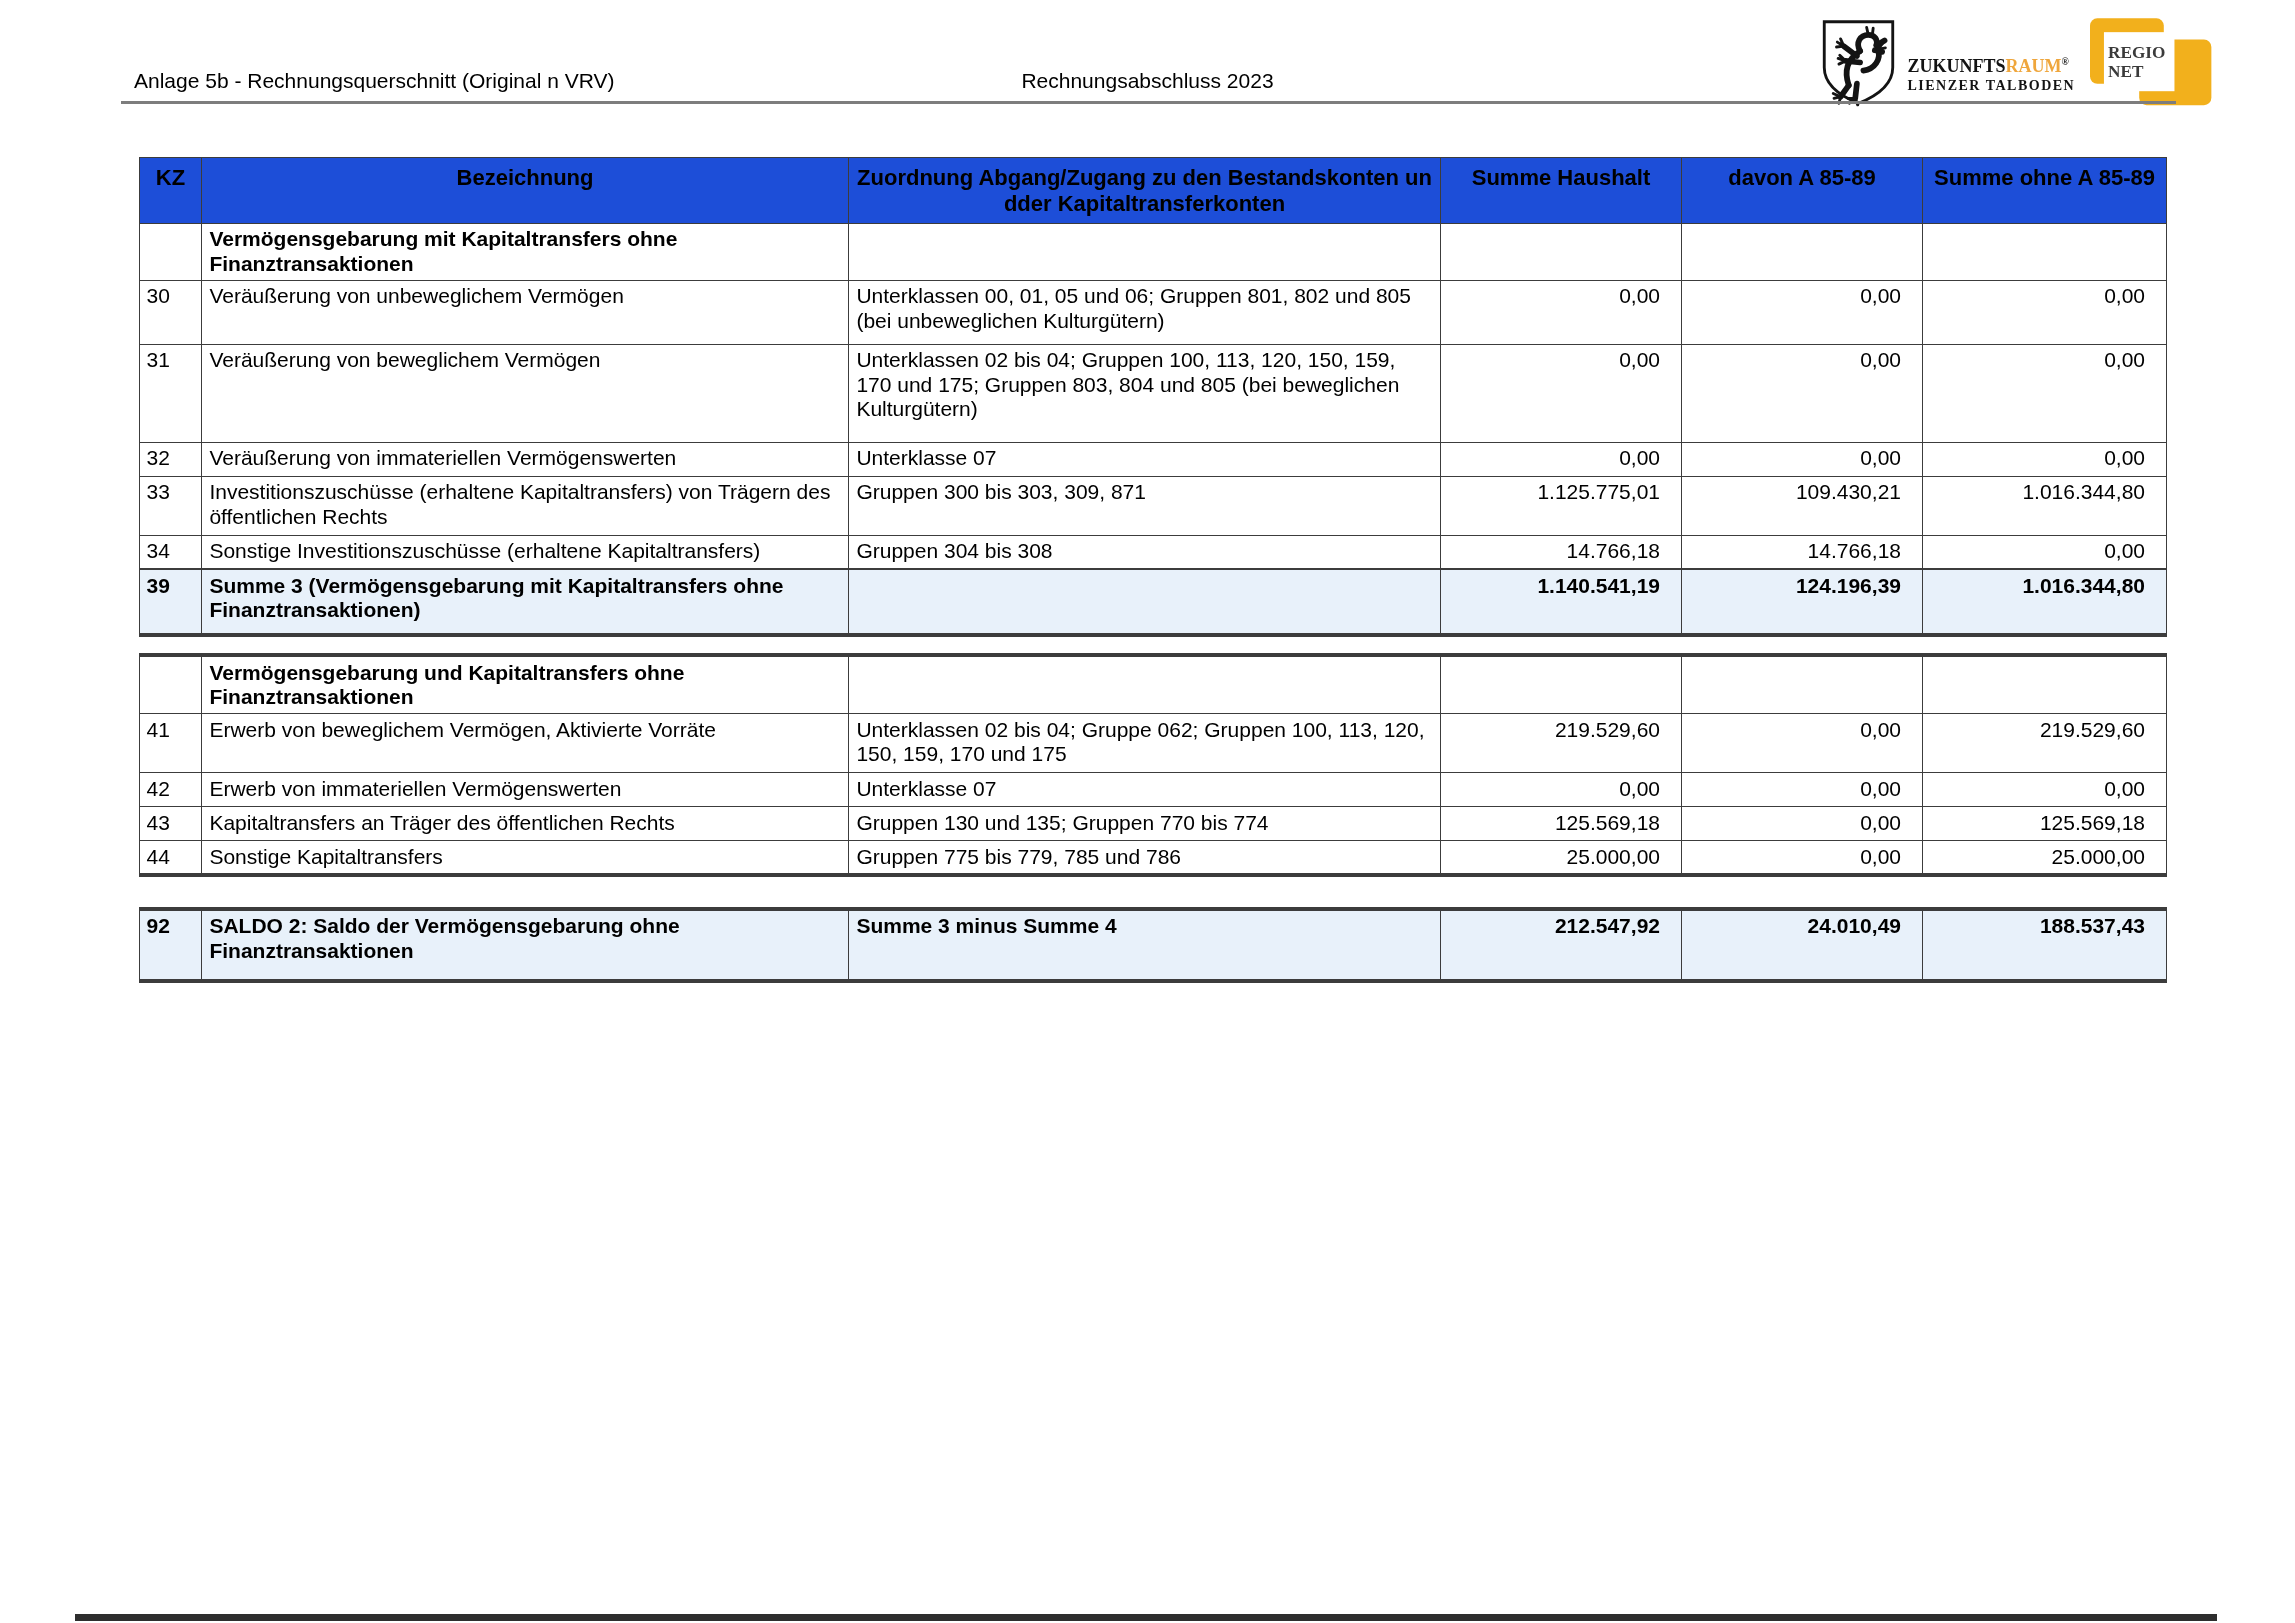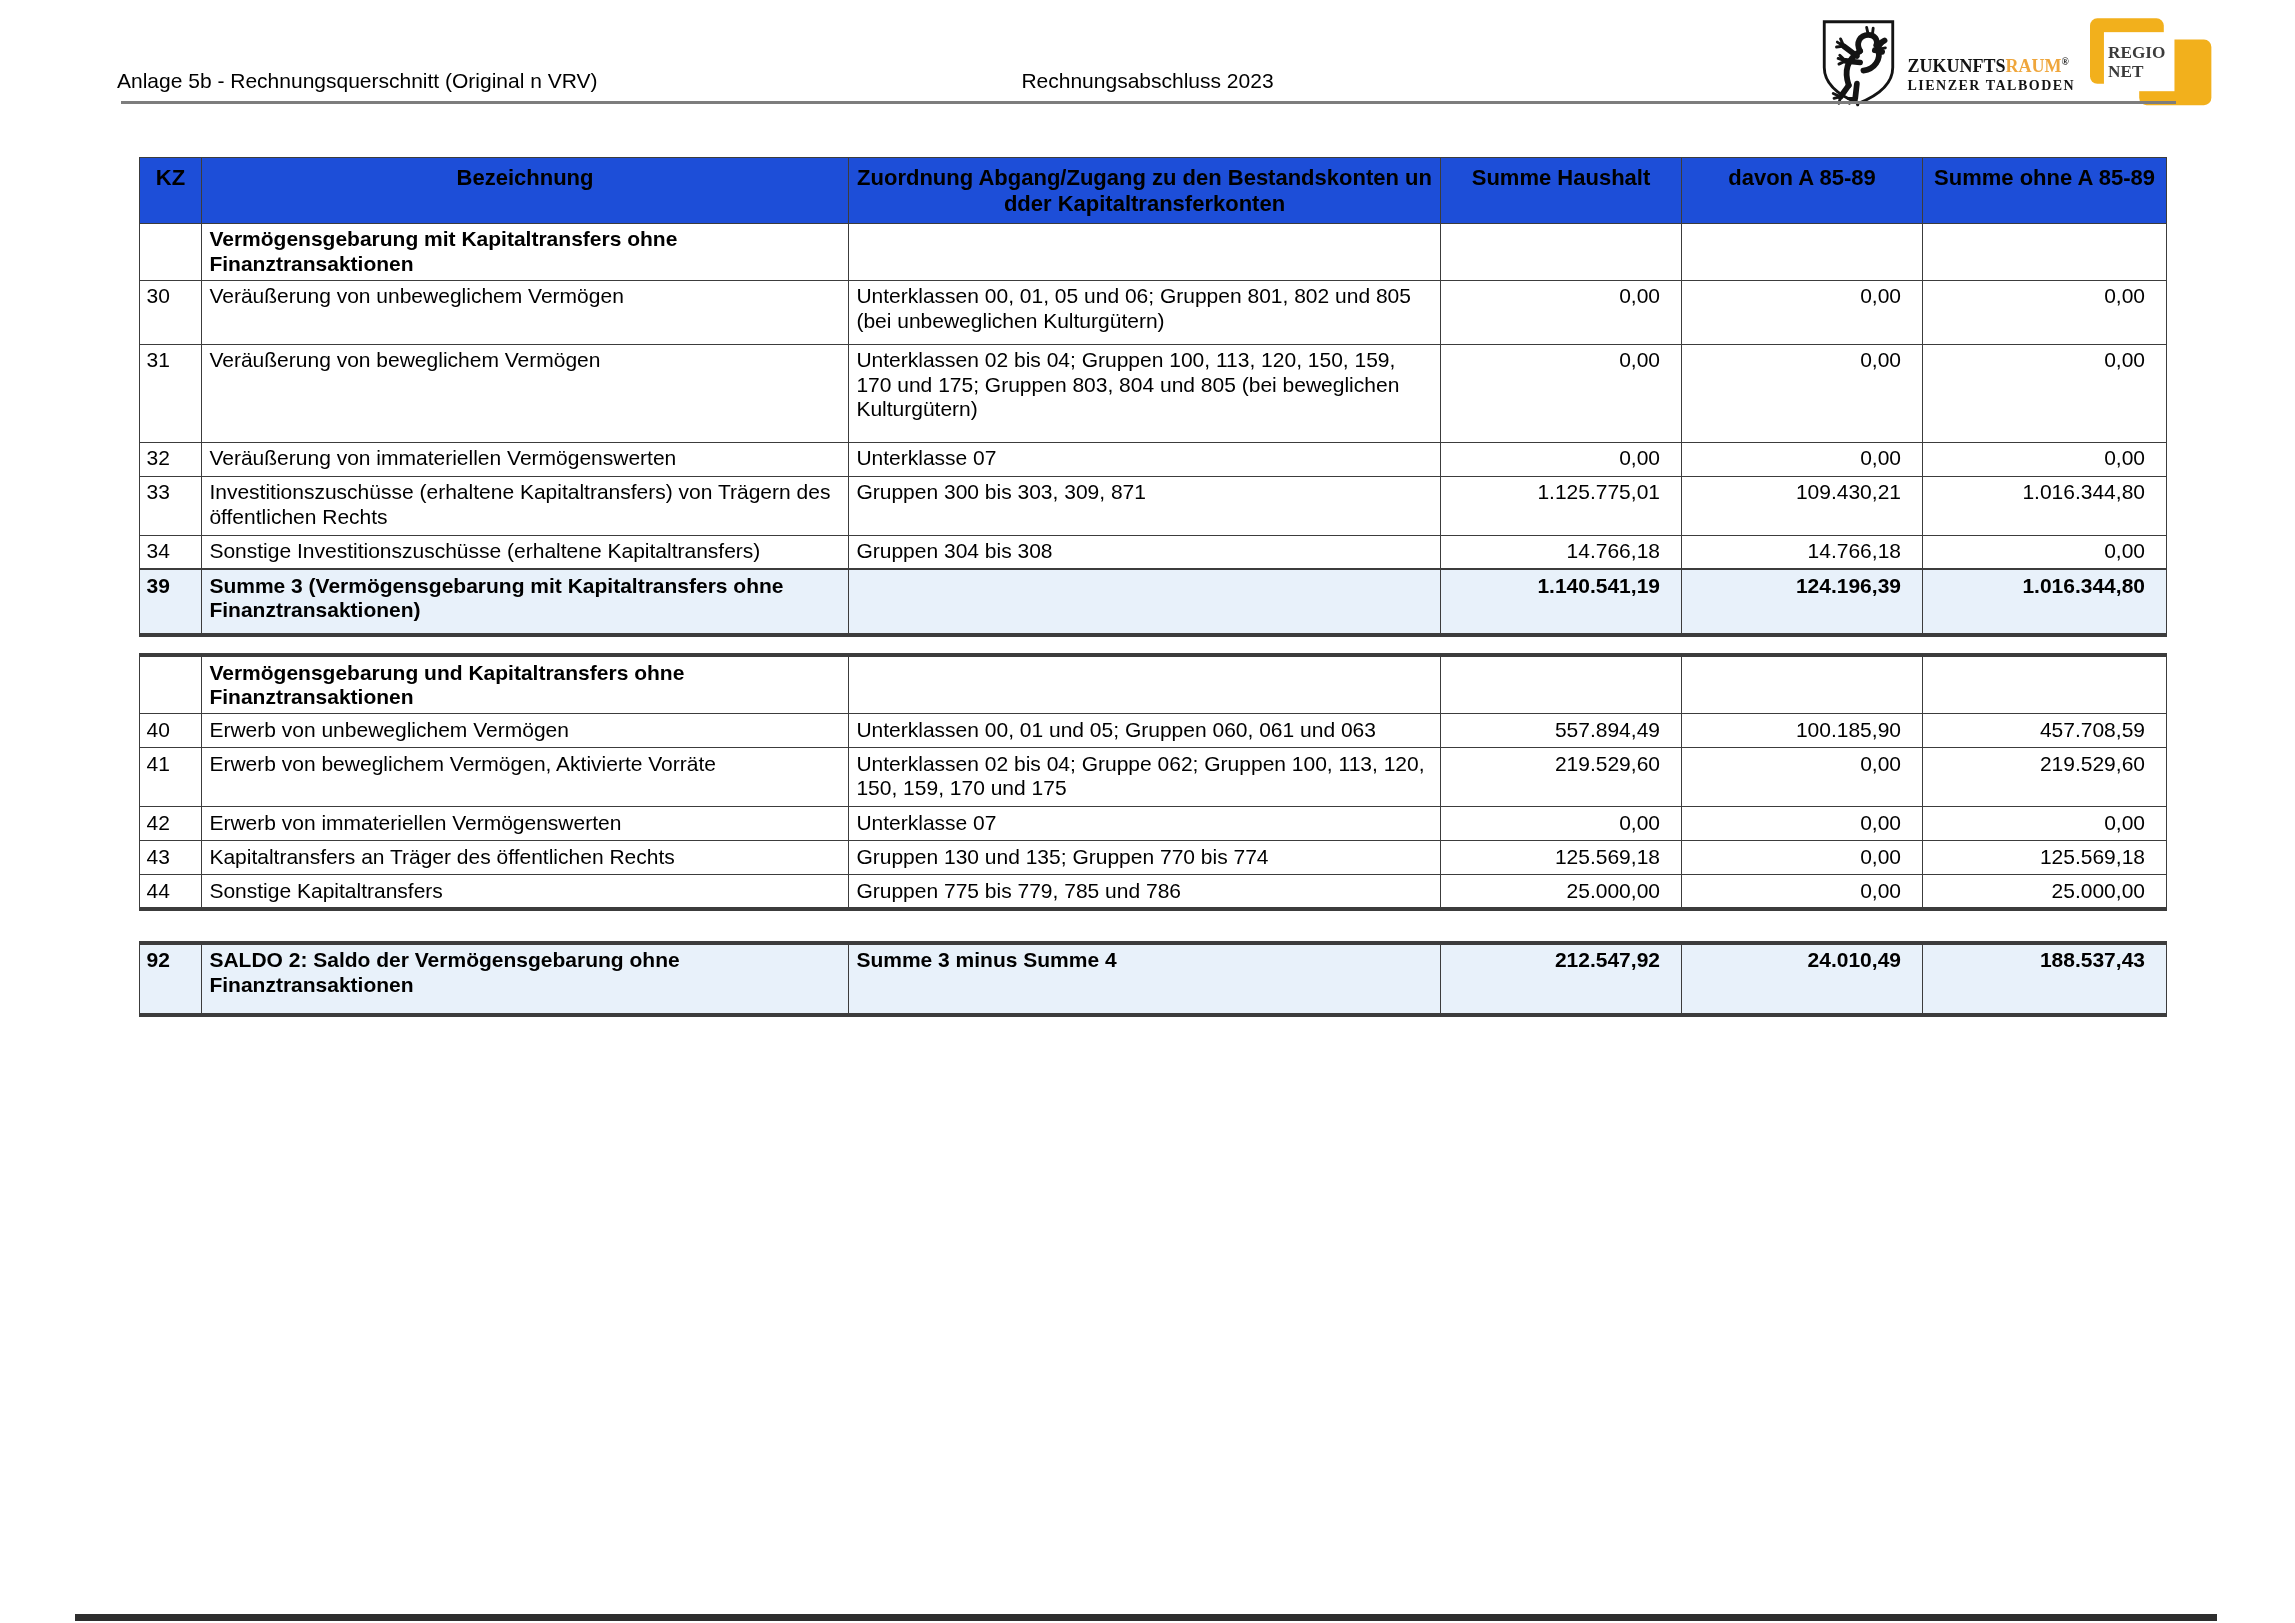--- a/index.html
+++ b/index.html
@@ -1,20 +1,20 @@
 <!DOCTYPE html>
 <html style="font-size:13px"><head>
 <meta charset="utf-8">
 <style>
   html,body{margin:0;padding:0;background:#ffffff;}
   .page{position:relative;width:2295px;height:1623px;background:#ffffff;
         font-family:"Liberation Sans",sans-serif;color:#000;overflow:hidden;}
 
   
-  .ph-left{position:absolute;left:117px;top:69px;font-size:21px;}
+  .ph-left{position:absolute;left:134px;top:69px;font-size:21px;}
   .ph-center{position:absolute;left:0;width:100%;top:69px;text-align:center;font-size:21px;}
   .rule{position:absolute;left:121px;right:119px;top:101px;height:3.3px;background:#7d7d7d;}
 
   
   .logos{position:absolute;top:18px;right:82px;display:flex;align-items:flex-start;}
   .coa{width:75px;height:89px;flex:0 0 auto;}
   .zr{margin:38px 14.8px 0 11.5px;font-family:"Liberation Serif",serif;font-weight:bold;line-height:1.2;}
   .zr1{font-size:18px;color:#131313;white-space:nowrap;}
   .zr1 .yl{color:#EFA63C;}
   .zr1 sup{font-size:9.8px;}
@@ -192,28 +192,20 @@
         </colgroup>
       <tbody>
         <tr class="section">
           <td class="kz"></td>
           <td class="b">Vermögensgebarung und Kapitaltransfers ohne Finanztransaktionen</td>
           <td></td>
           <td></td>
           <td></td>
           <td></td>
         </tr>
-        <tr class="rh41">
-          <td class="kz">40</td>
-          <td>Erwerb von unbeweglichem Vermögen</td>
-          <td>Unterklassen 00, 01 und 05; Gruppen 060, 061 und 063</td>
-          <td class="val">557.894,49</td>
-          <td class="val">100.185,90</td>
-          <td class="val">457.708,59</td>
-        </tr>
         <tr class="rh72">
           <td class="kz">41</td>
           <td>Erwerb von beweglichem Vermögen, Aktivierte Vorräte</td>
           <td>Unterklassen 02 bis 04; Gruppe 062; Gruppen 100, 113, 120, 150, 159, 170 und 175</td>
           <td class="val">219.529,60</td>
           <td class="val">0,00</td>
           <td class="val">219.529,60</td>
         </tr>
         <tr class="rh41">
           <td class="kz">42</td>

